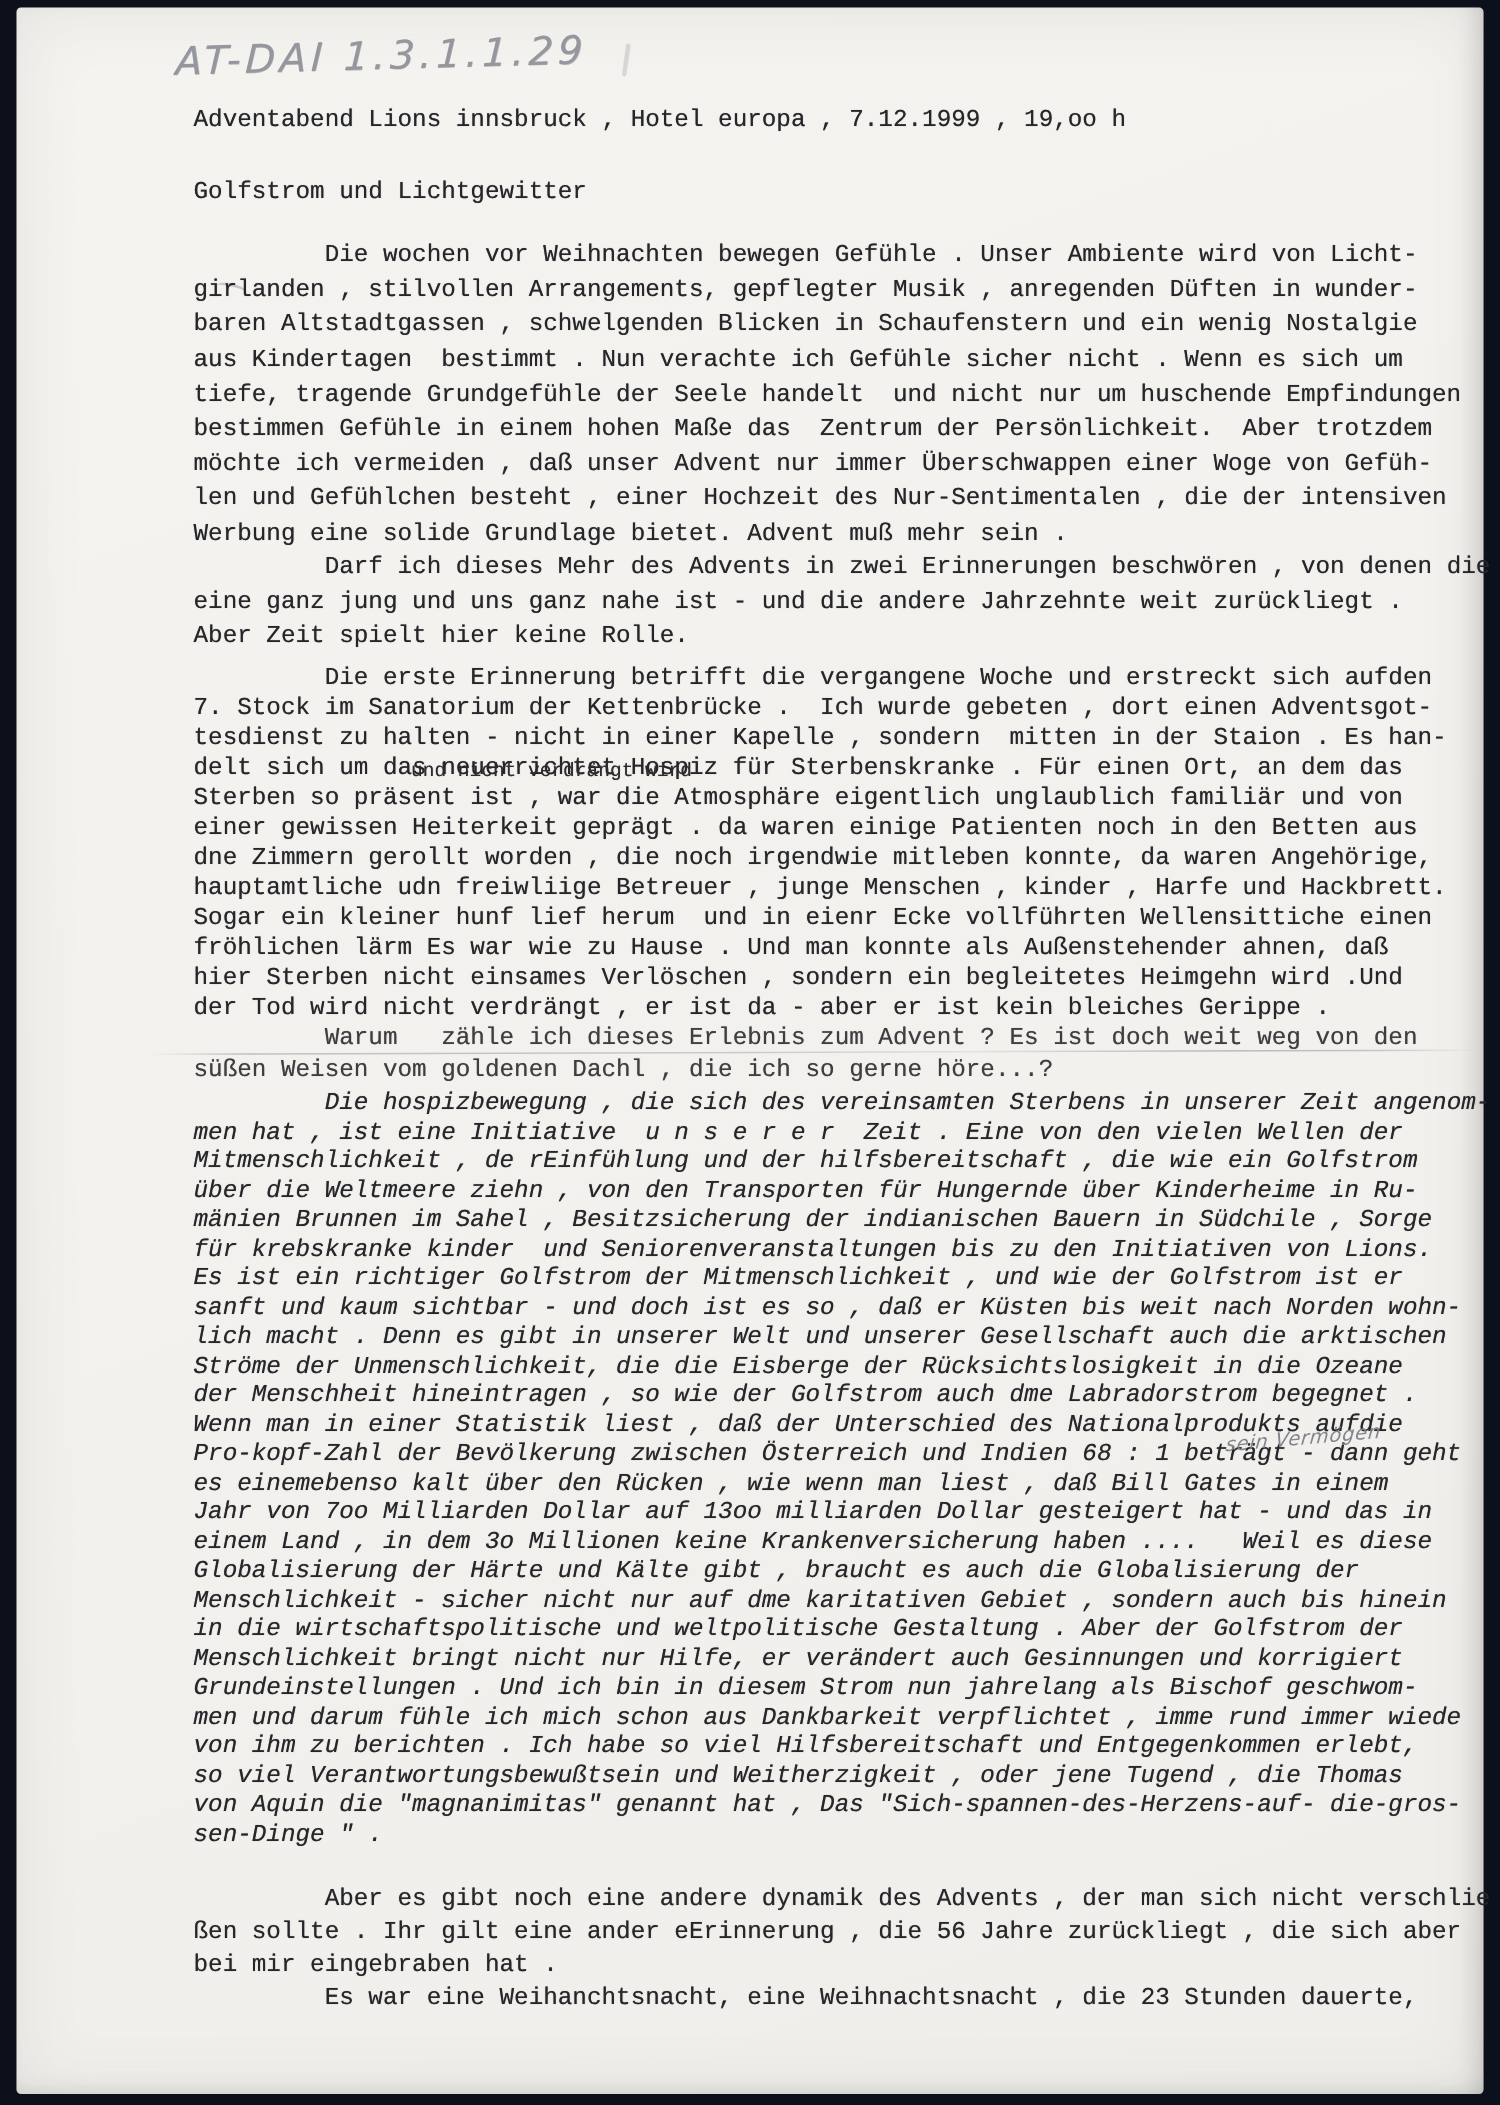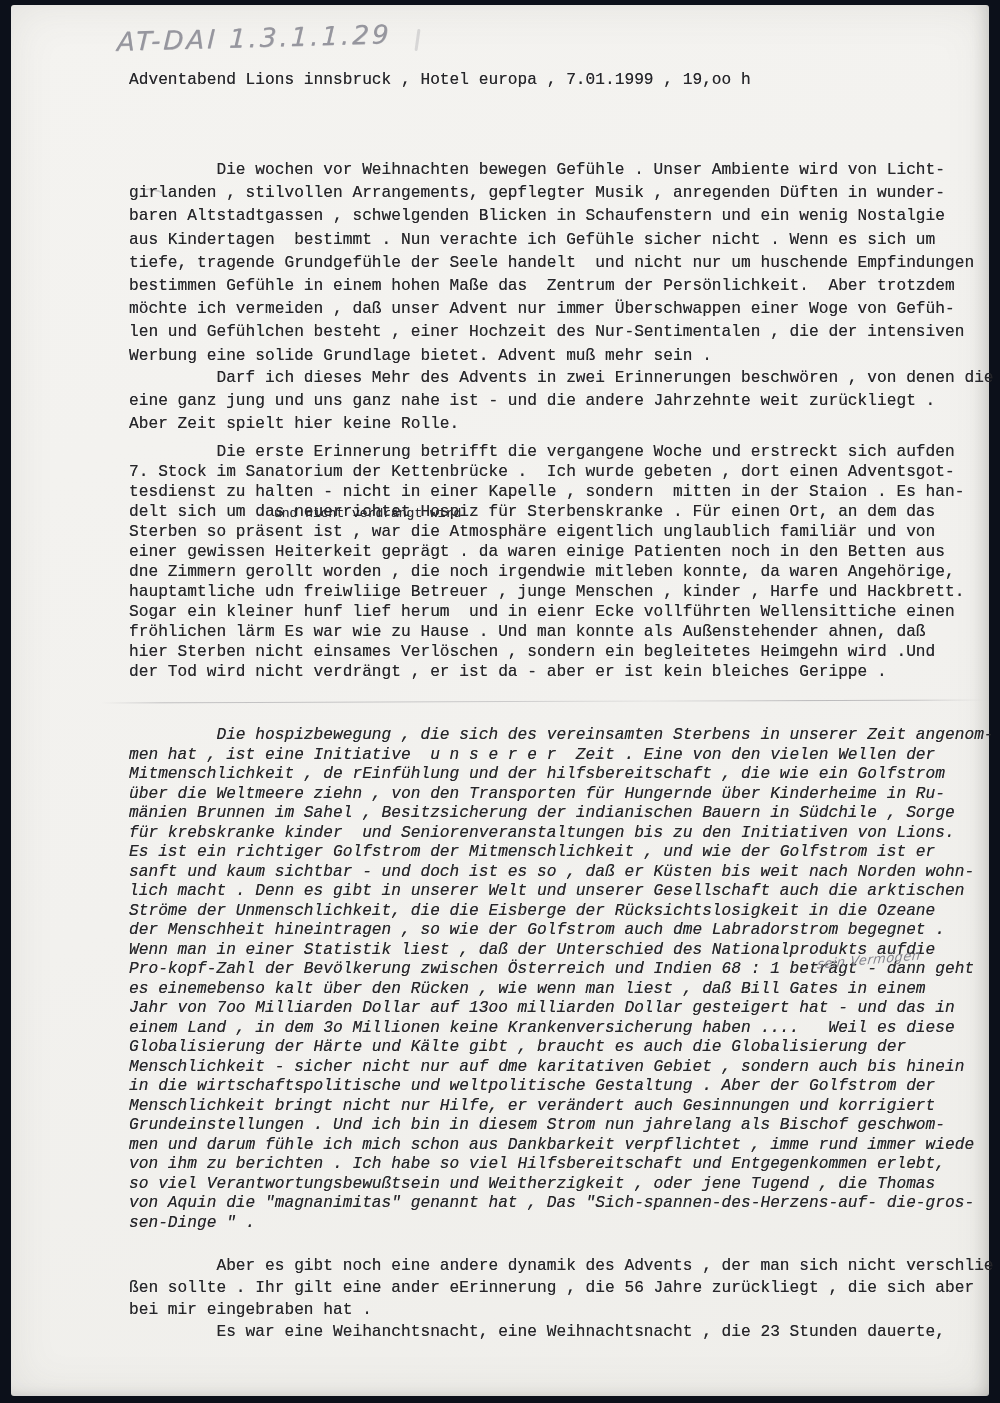--- a/index.html
+++ b/index.html
@@ -122,22 +122,23 @@
 <body>
 
 <div class="scan-backdrop">
   <div class="paper">
 
     <div class="handwriting archive-note">AT-DAI 1.3.1.1.29</div>
 
     <div class="smudge"></div>
     <div class="crease-mark"></div>
 
-    <div class="typed block-title">Adventabend Lions innsbruck , Hotel europa , 7.01.1999 , 19,oo h</div>
-
+    <div class="typed block-title">Adventabend Lions innsbruck , Hotel europa , 7.12.1999 , 19,oo h</div>
+
+    <div class="typed block-subtitle">Golfstrom und Lichtgewitter</div>
 
     <div class="typed block-p2">         Darf ich dieses Mehr des Advents in zwei Erinnerungen beschwören , von denen die
 eine ganz jung und uns ganz nahe ist - und die andere Jahrzehnte weit zurückliegt .
 Aber Zeit spielt hier keine Rolle.</div>
 
     <div class="typed block-p1">         Die wochen vor Weihnachten bewegen Gefühle . Unser Ambiente wird von Licht-
 girlanden , stilvollen Arrangements, gepflegter Musik , anregenden Düften in wunder-
 baren Altstadtgassen , schwelgenden Blicken in Schaufenstern und ein wenig Nostalgie
 aus Kindertagen  bestimmt . Nun verachte ich Gefühle sicher nicht . Wenn es sich um
 tiefe, tragende Grundgefühle der Seele handelt  und nicht nur um huschende Empfindungen
@@ -154,20 +155,22 @@
 einer gewissen Heiterkeit geprägt . da waren einige Patienten noch in den Betten aus
 dne Zimmern gerollt worden , die noch irgendwie mitleben konnte, da waren Angehörige,
 hauptamtliche udn freiwliige Betreuer , junge Menschen , kinder , Harfe und Hackbrett.
 Sogar ein kleiner hunf lief herum  und in eienr Ecke vollführten Wellensittiche einen
 fröhlichen lärm Es war wie zu Hause . Und man konnte als Außenstehender ahnen, daß
 hier Sterben nicht einsames Verlöschen , sondern ein begleitetes Heimgehn wird .Und
 der Tod wird nicht verdrängt , er ist da - aber er ist kein bleiches Gerippe .</div>
 
     <div class="interline-insert">und nicht verdrängt wird</div>
 
+    <div class="typed block-p3b">         Warum   zähle ich dieses Erlebnis zum Advent ? Es ist doch weit weg von den
+süßen Weisen vom goldenen Dachl , die ich so gerne höre...?</div>
 
     <div class="typed block-p4">         Die hospizbewegung , die sich des vereinsamten Sterbens in unserer Zeit angenom-
 men hat , ist eine Initiative  u n s e r e r  Zeit . Eine von den vielen Wellen der
 Mitmenschlichkeit , de rEinfühlung und der hilfsbereitschaft , die wie ein Golfstrom
 über die Weltmeere ziehn , von den Transporten für Hungernde über Kinderheime in Ru-
 mänien Brunnen im Sahel , Besitzsicherung der indianischen Bauern in Südchile , Sorge
 für krebskranke kinder  und Seniorenveranstaltungen bis zu den Initiativen von Lions.
 Es ist ein richtiger Golfstrom der Mitmenschlichkeit , und wie der Golfstrom ist er
 sanft und kaum sichtbar - und doch ist es so , daß er Küsten bis weit nach Norden wohn-
 lich macht . Denn es gibt in unserer Welt und unserer Gesellschaft auch die arktischen

